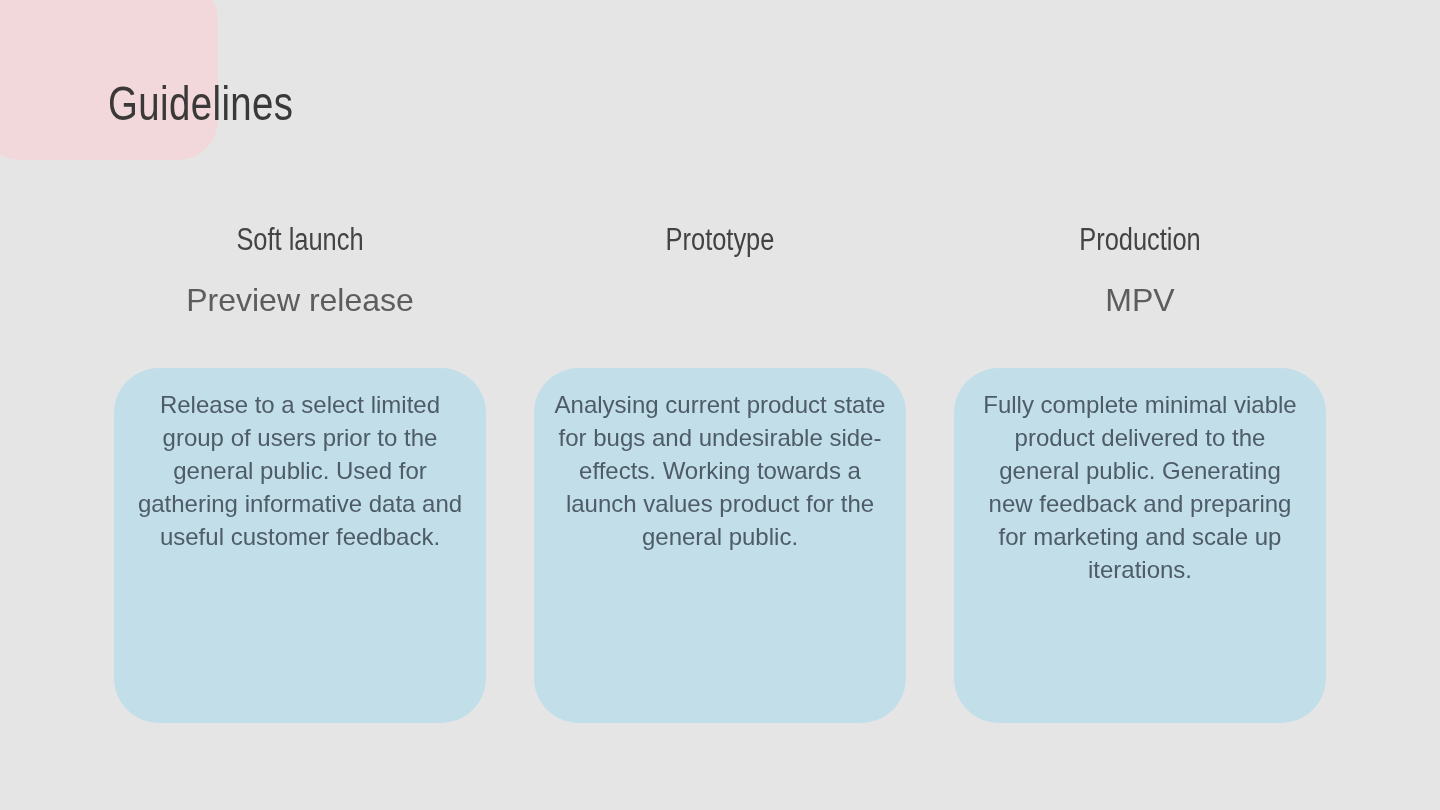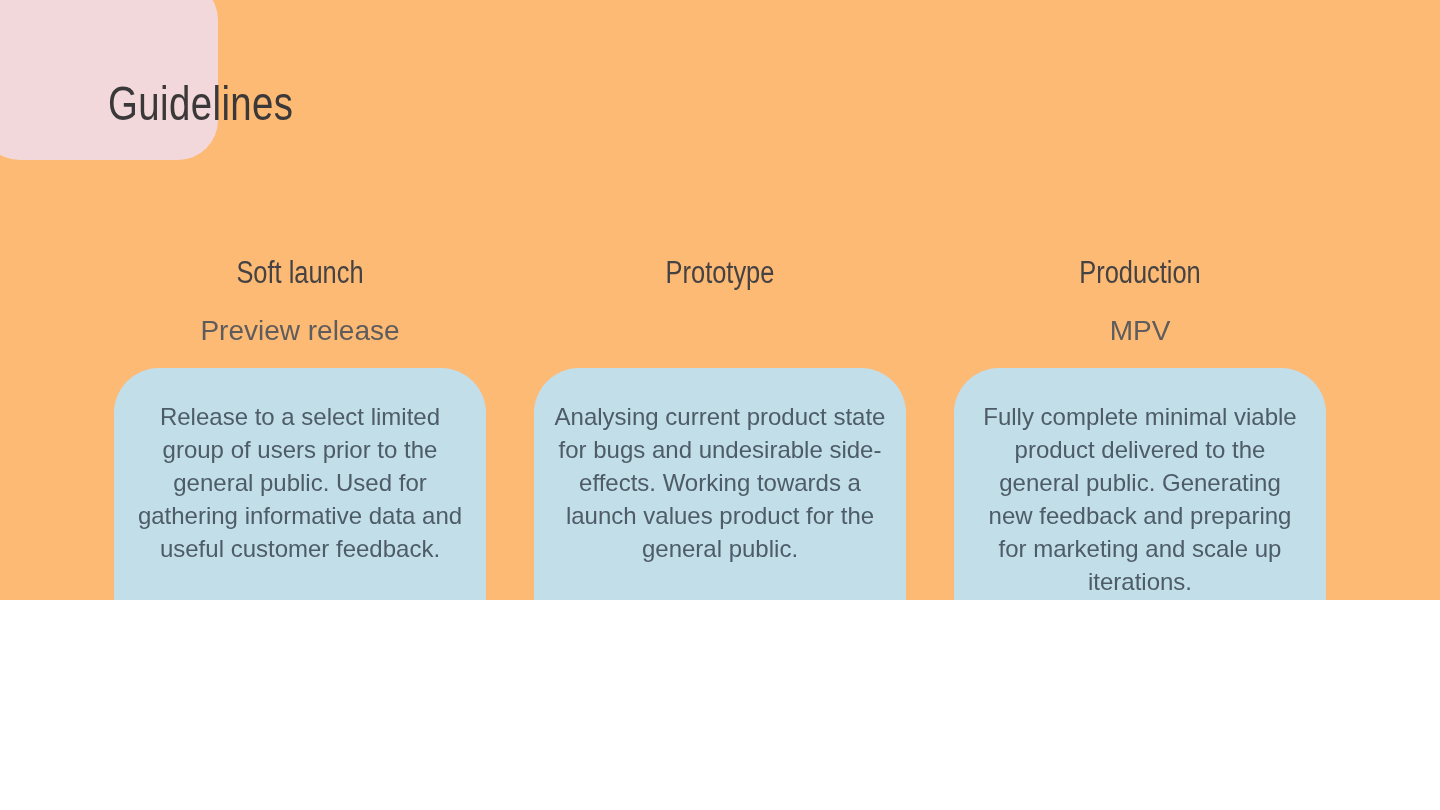--- a/index.html
+++ b/index.html
@@ -8,22 +8,22 @@
   }
   body {
     width: 1440px;
     height: 810px;
     overflow: hidden;
     font-family: "Liberation Sans", sans-serif;
   }
   .slide {
     position: relative;
     width: 1440px;
-    height: 600px;
-    background: #fdba74;
+    height: 810px;
+    background: #e5e5e5;
     overflow: hidden;
   }
   .pink-shape {
     position: absolute;
     left: -20px;
     top: -20px;
     width: 238px;
     height: 180px;
     background: #f2d8db;
     border-radius: 40px;
@@ -41,21 +41,20 @@
     letter-spacing: 0.5px;
     white-space: nowrap;
   }
   .columns-header {
     position: absolute;
     left: 114px;
     top: 222px;
     width: 1212px;
     display: flex;
     gap: 48px;
-    margin-top: 33px;
   }
   .columns-cards {
     position: absolute;
     left: 114px;
     top: 368px;
     width: 1212px;
     display: flex;
     gap: 48px;
   }
   .col {
@@ -66,31 +65,31 @@
     margin: 0;
     font-size: 31px;
     font-weight: 500;
     color: #454243;
     transform: scaleX(0.82);
     transform-origin: center;
     white-space: nowrap;
   }
   .col-subtitle {
     margin: 24px 0 0 0;
-    font-size: 28px;
+    font-size: 32px;
     font-weight: 400;
     color: #5e5c5c;
   }
   .card {
     flex: 1 1 0;
     box-sizing: border-box;
     height: 355px;
     background: #c2dee9;
     border-radius: 45px;
-    padding: 32px 20px;
+    padding: 20px 20px;
     display: flex;
     align-items: flex-start;
     justify-content: center;
   }
   .card-text {
     margin: 0;
     font-size: 24px;
     line-height: 33px;
     color: #4d5c67;
     text-align: center;

